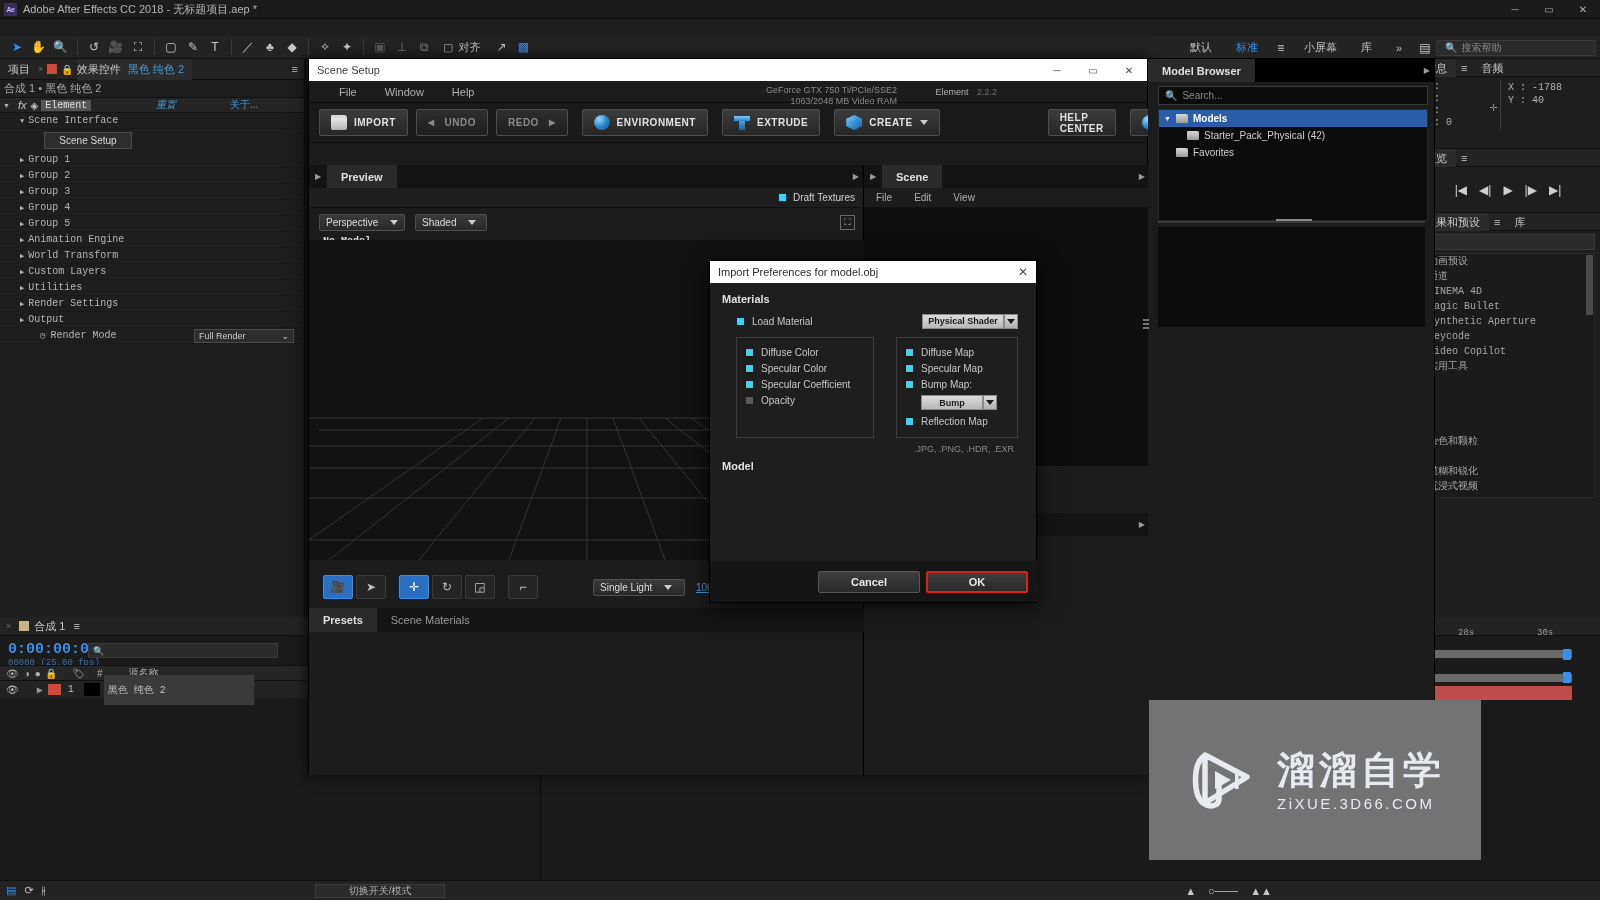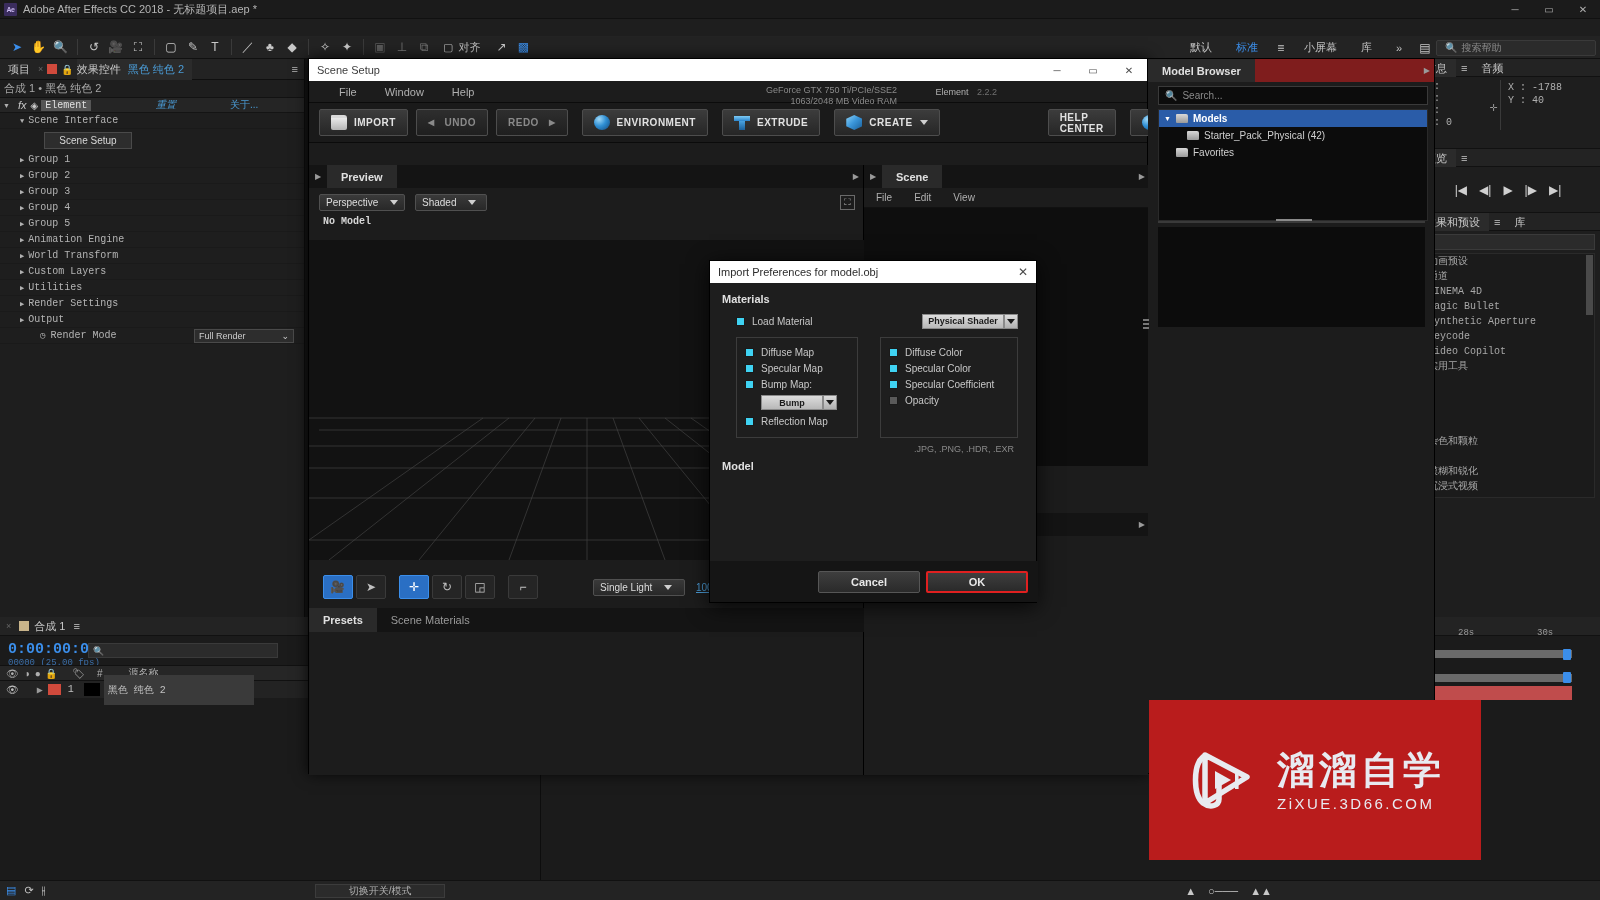--- a/index.html
+++ b/index.html
@@ -234,21 +234,21 @@
   .addgroup { position:absolute; left:32px; top:322px; width:105px; height:17px;
      background:linear-gradient(#3a3a3a,#282828); border:1px solid #555;
      display:flex; align-items:center; justify-content:center; gap:8px;
      font-size:10px; color:#ddd; border-radius:2px; }
   .scene-lowertabrow { position:absolute; left:0; top:348px; width:285px; height:23px;
      background:#141414; display:flex; align-items:center; }
 
   
   .mb { position:absolute; left:1148px; top:58px; width:287px; height:716px;
      background:#1c1c1c; border:1px solid #000; border-left:none; }
-  .mb-tabrow { height:23px; background:#7f1d1d; display:flex; align-items:center; position:relative; }
+  .mb-tabrow { height:23px; background:#000000; display:flex; align-items:center; position:relative; }
   .mb-search { height:19px; margin:4px 6px 0 10px; background:#0c0c0c; border:1px solid #3a3a3a;
      display:flex; align-items:center; gap:5px; padding-left:6px; font-size:10px; color:#8a8a8a; }
   .mb-tree { margin:4px 6px 0 10px; height:112px; background:#0c0c0c; border:1px solid #2a2a2a;
      position:relative; }
   .tree-row { height:17px; display:flex; align-items:center; font-size:10px; color:#d0d0d0;
      padding-left:5px; gap:5px; }
   .tree-row.sel { background:#2a5ca8; color:#fff; }
   .folder-ic { width:12px; height:9px; background:linear-gradient(#d8d8d8,#9a9a9a);
      border-radius:1px 2px 1px 1px; display:inline-block; }
   .mb-divider { position:absolute; left:10px; top:162px; width:267px; height:2px; background:#3a3a3a; }
@@ -285,21 +285,21 @@
   .dlg-footer { position:absolute; left:0; bottom:0; width:328px; height:41px;
      background:#151515; display:flex; align-items:center; justify-content:flex-end;
      padding-right:10px; gap:0; }
   .dbtn { width:102px; height:22px; background:linear-gradient(#3e3e3e,#2a2a2a);
      border:1px solid #565656; font-size:11px; font-weight:bold; color:#e8e8e8;
      display:flex; align-items:center; justify-content:center; border-radius:2px; }
   .dbtn.hl { border:2px solid #e02020; margin-left:6px; }
 
   
   .wm { position:absolute; left:1149px; top:700px; width:332px; height:160px;
-     background:#b91c1c; display:flex; align-items:center; justify-content:center; gap:18px; }
+     background:#737373; display:flex; align-items:center; justify-content:center; gap:18px; }
   .wm-logo { width:74px; height:74px; position:relative; }
   .wm-text { color:#e8eaf0; }
   .wm-cn { font-size:38px; letter-spacing:4px; font-weight:bold; line-height:42px; }
   .wm-en { font-size:15px; letter-spacing:2.5px; margin-top:4px; }
 </style>
 </head>
 <body>
 
 <div id="root">
 
@@ -631,20 +631,24 @@
     </div>
 
     <div class="ss-body">
 
       <div class="p-preview">
         <div class="pn-tabrow">
           <div class="pn-arrow">▶</div>
           <div class="pn-tab">Preview</div>
           <div class="pn-arrow-r">▶</div>
         </div>
+        <div class="prev-topbar">
+          <span class="chk"></span>
+          <span style="font-size:10px;color:#d0d0d0;">Draft Textures</span>
+        </div>
         <div class="prev-ctrls">
           <div class="dropd" style="width:86px">
             <span>Perspective</span>
             <span class="caret"></span>
           </div>
           <div class="dropd" style="width:72px">
             <span>Shaded</span>
             <span class="caret"></span>
           </div>
           <div class="prev-expand">⛶</div>
@@ -767,20 +771,39 @@
           <div class="dd" style="width:82px">
             <span>Physical Shader</span>
             <span class="dd-arrow">
                 <i></i>
               </span>
           </div>
         </div>
       </div>
 
       <div style="display:flex;gap:22px;margin-left:14px;">
+        <div class="grp" style="width:138px">
+          <div class="cbrow">
+            <span class="cb"></span>
+            <span>Diffuse Color</span>
+          </div>
+          <div class="cbrow">
+            <span class="cb"></span>
+            <span>Specular Color</span>
+          </div>
+          <div class="cbrow">
+            <span class="cb"></span>
+            <span>Specular Coefficient</span>
+          </div>
+          <div class="cbrow">
+            <span class="cb off"></span>
+            <span>Opacity</span>
+          </div>
+        </div>
+
         <div class="grp" style="width:122px;padding-bottom:8px;">
           <div class="cbrow">
             <span class="cb"></span>
             <span>Diffuse Map</span>
           </div>
           <div class="cbrow">
             <span class="cb"></span>
             <span>Specular Map</span>
           </div>
           <div class="cbrow">
@@ -791,39 +814,20 @@
             <div class="dd" style="width:62px">
               <span>Bump</span>
               <span class="dd-arrow">
                   <i></i>
                 </span>
             </div>
           </div>
           <div class="cbrow">
             <span class="cb"></span>
             <span>Reflection Map</span>
-          </div>
-        </div>
-
-        <div class="grp" style="width:138px">
-          <div class="cbrow">
-            <span class="cb"></span>
-            <span>Diffuse Color</span>
-          </div>
-          <div class="cbrow">
-            <span class="cb"></span>
-            <span>Specular Color</span>
-          </div>
-          <div class="cbrow">
-            <span class="cb"></span>
-            <span>Specular Coefficient</span>
-          </div>
-          <div class="cbrow">
-            <span class="cb off"></span>
-            <span>Opacity</span>
           </div>
         </div>
       </div>
 
       <div class="hint" style="text-align:right;margin:6px 10px 0 0;">.JPG, .PNG, .HDR, .EXR</div>
 
       <div class="sec-hdr" style="margin-top:6px;">Model</div>
 
     </div>
 

